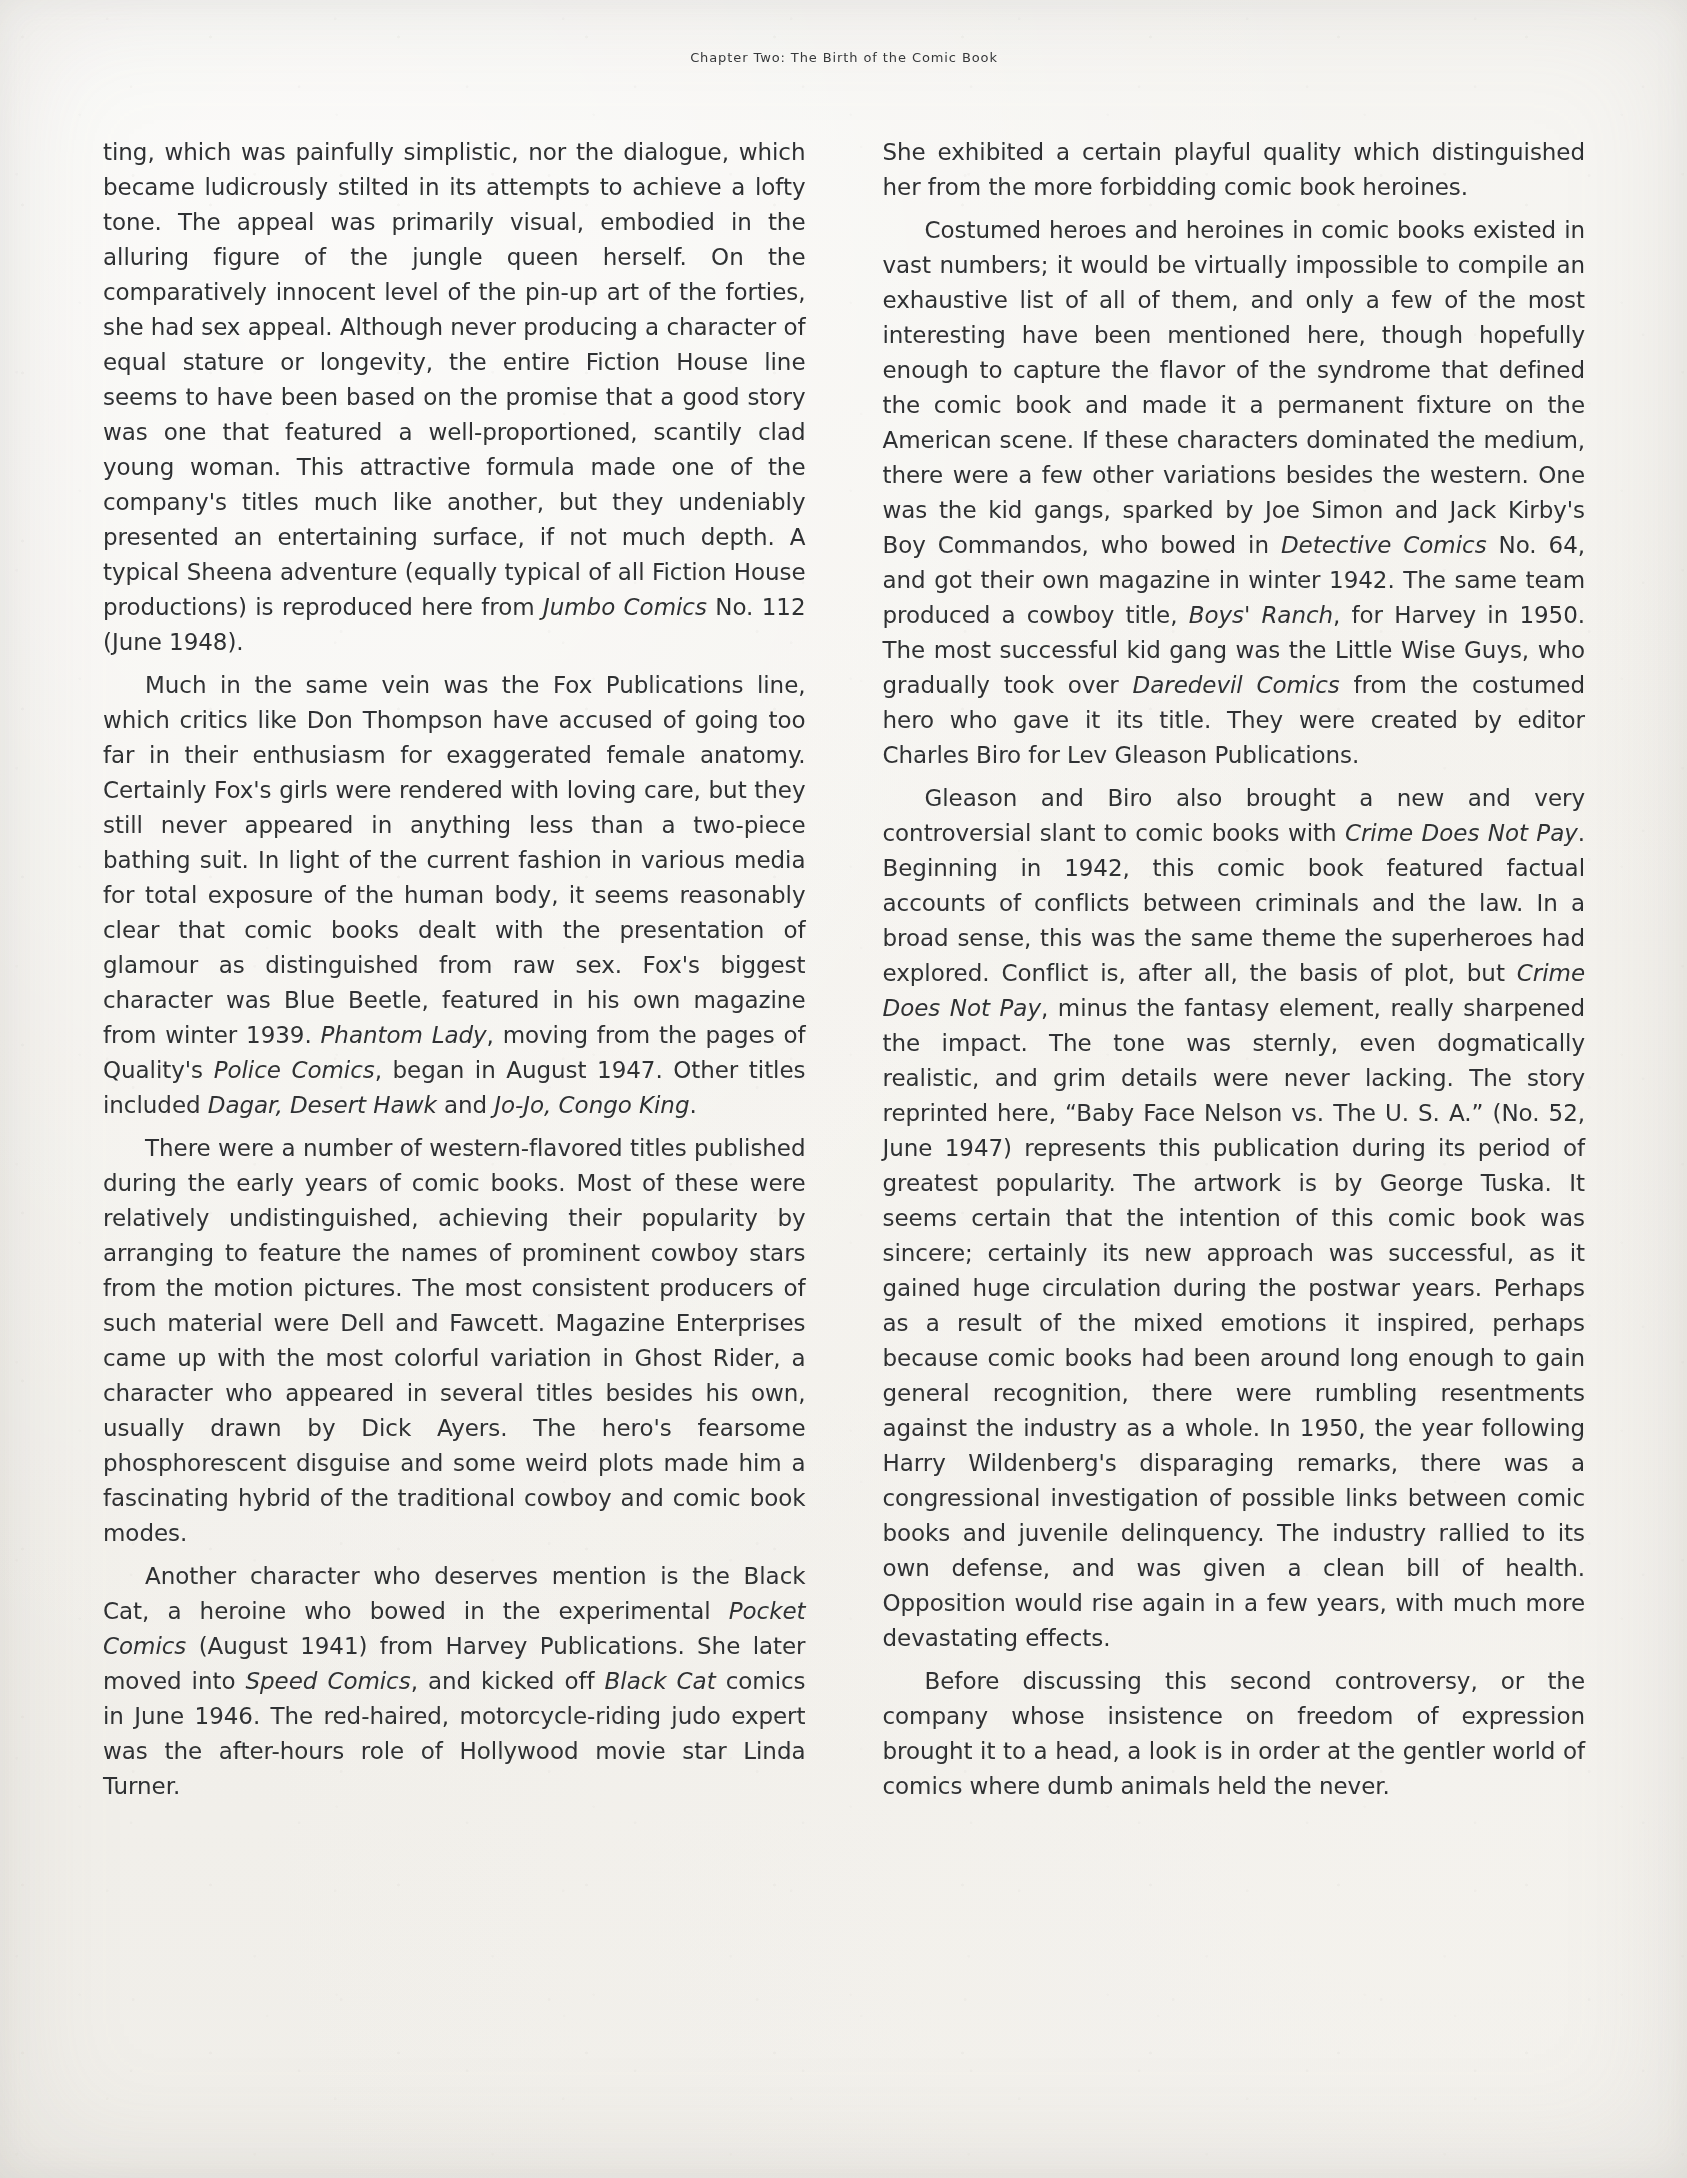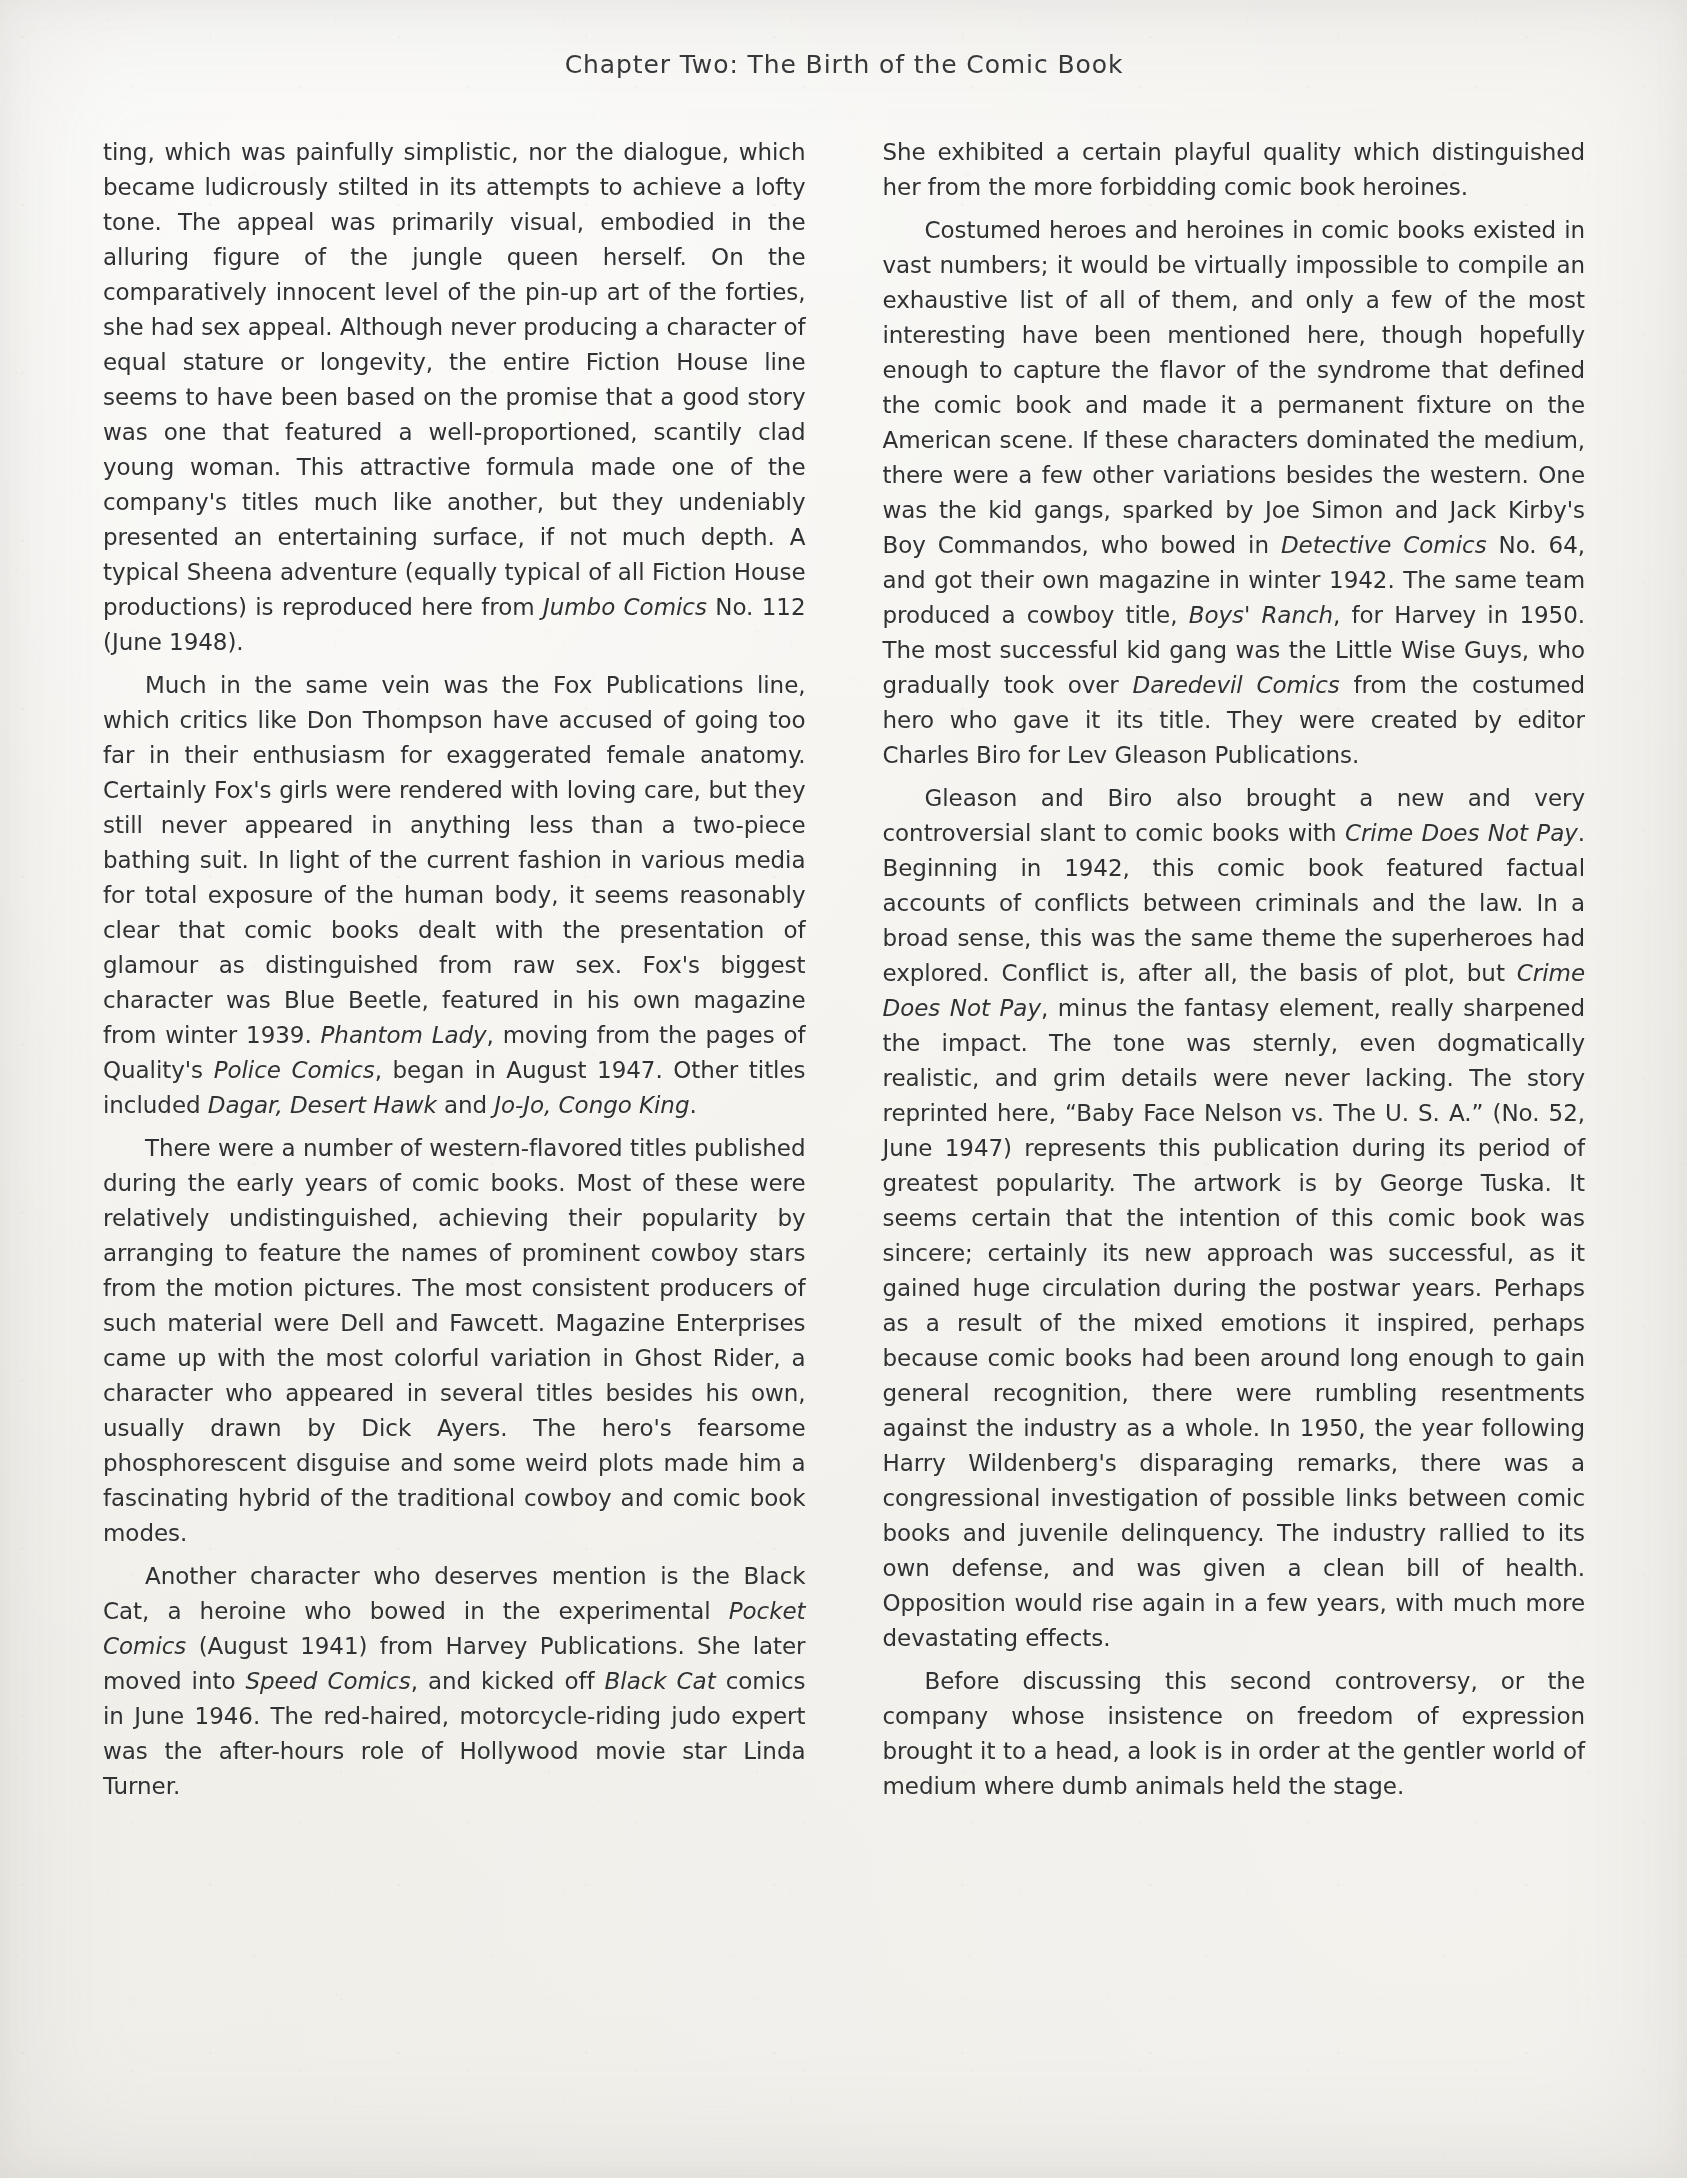--- a/index.html
+++ b/index.html
@@ -49,21 +49,21 @@
                 inset 0 0 34px rgba(150,146,138,0.10);
   }
 
   .running-head {
     position: absolute;
     top: 50px;
     left: 0;
     right: 0;
     text-align: center;
     font-family: "DejaVu Sans", sans-serif;
-    font-size: 25px;
+    font-size: 13px;
     letter-spacing: 0.9px;
     color: #36383a;
     z-index: 3;
   }
 
   .columns {
     position: absolute;
     top: 127px;
     left: 95px;
     width: 1498px;
@@ -120,19 +120,19 @@
     <div class="col">
         <p class="noindent"><span>ting, which was painfully simplistic, nor the dialogue, which became ludicrously stilted in its attempts to achieve a lofty tone. The appeal was primarily visual, embodied in the alluring figure of the jungle queen herself. On the comparatively innocent level of the pin-up art of the forties, she had sex appeal. Although never producing a character of equal stature or longevity, the entire Fiction House line seems to have been based on the promise that a good story was one that featured a well-proportioned, scantily clad young woman. This attractive formula made one of the company's titles much like another, but they undeniably presented an entertaining surface, if not much depth. A typical Sheena adventure (equally typical of all Fiction House productions) is reproduced here from </span><i>Jumbo Comics</i><span> No. 112 (June 1948).</span></p>
         <p><span>Much in the same vein was the Fox Publications line, which critics like Don Thompson have accused of going too far in their enthusiasm for exaggerated female anatomy. Certainly Fox's girls were rendered with loving care, but they still never appeared in anything less than a two-piece bathing suit. In light of the current fashion in various media for total exposure of the human body, it seems reasonably clear that comic books dealt with the presentation of glamour as distinguished from raw sex. Fox's biggest character was Blue Beetle, featured in his own magazine from winter 1939. </span><i>Phantom Lady</i><span>, moving from the pages of Quality's </span><i>Police Comics</i><span>, began in August 1947. Other titles included </span><i>Dagar, Desert Hawk</i><span> and </span><i>Jo-Jo, Congo King</i><span>.</span></p>
         <p><span>There were a number of western-flavored titles published during the early years of comic books. Most of these were relatively undistinguished, achieving their popularity by arranging to feature the names of prominent cowboy stars from the motion pictures. The most consistent producers of such material were Dell and Fawcett. Magazine Enterprises came up with the most colorful variation in Ghost Rider, a character who appeared in several titles besides his own, usually drawn by Dick Ayers. The hero's fearsome phosphorescent disguise and some weird plots made him a fascinating hybrid of the traditional cowboy and comic book modes.</span></p>
         <p><span>Another character who deserves mention is the Black Cat, a heroine who bowed in the experimental </span><i>Pocket Comics</i><span> (August 1941) from Harvey Publications. She later moved into </span><i>Speed Comics</i><span>, and kicked off </span><i>Black Cat</i><span> comics in June 1946. The red-haired, motorcycle-riding judo expert was the after-hours role of Hollywood movie star Linda Turner.</span></p>
       </div>
     <div class="col">
         <p class="noindent"><span>She exhibited a certain playful quality which distinguished her from the more forbidding comic book heroines.</span></p>
         <p><span>Costumed heroes and heroines in comic books existed in vast numbers; it would be virtually impossible to compile an exhaustive list of all of them, and only a few of the most interesting have been mentioned here, though hopefully enough to capture the flavor of the syndrome that defined the comic book and made it a permanent fixture on the American scene. If these characters dominated the medium, there were a few other variations besides the western. One was the kid gangs, sparked by Joe Simon and Jack Kirby's Boy Commandos, who bowed in </span><i>Detective Comics</i><span> No. 64, and got their own magazine in winter 1942. The same team produced a cowboy title, </span><i>Boys' Ranch</i><span>, for Harvey in 1950. The most successful kid gang was the Little Wise Guys, who gradually took over </span><i>Daredevil Comics</i><span> from the costumed hero who gave it its title. They were created by editor Charles Biro for Lev Gleason Publications.</span></p>
         <p><span>Gleason and Biro also brought a new and very controversial slant to comic books with </span><i>Crime Does Not Pay</i><span>. Beginning in 1942, this comic book featured factual accounts of conflicts between criminals and the law. In a broad sense, this was the same theme the superheroes had explored. Conflict is, after all, the basis of plot, but </span><i>Crime Does Not Pay</i><span>, minus the fantasy element, really sharpened the impact. The tone was sternly, even dogmatically realistic, and grim details were never lacking. The story reprinted here, “Baby Face Nelson vs. The U. S. A.” (No. 52, June 1947) represents this publication during its period of greatest popularity. The artwork is by George Tuska. It seems certain that the intention of this comic book was sincere; certainly its new approach was successful, as it gained huge circulation during the postwar years. Perhaps as a result of the mixed emotions it inspired, perhaps because comic books had been around long enough to gain general recognition, there were rumbling resentments against the industry as a whole. In 1950, the year following Harry Wildenberg's disparaging remarks, there was a congressional investigation of possible links between comic books and juvenile delinquency. The industry rallied to its own defense, and was given a clean bill of health. Opposition would rise again in a few years, with much more devastating effects.</span></p>
-        <p><span>Before discussing this second controversy, or the company whose insistence on freedom of expression brought it to a head, a look is in order at the gentler world of medium where dumb animals held the stage.</span></p>
+        <p><span>Before discussing this second controversy, or the company whose insistence on freedom of expression brought it to a head, a look is in order at the gentler world of comics where dumb animals held the never.</span></p>
       </div>
   </div>
 
 
 </div>
 
 
 </body></html>

